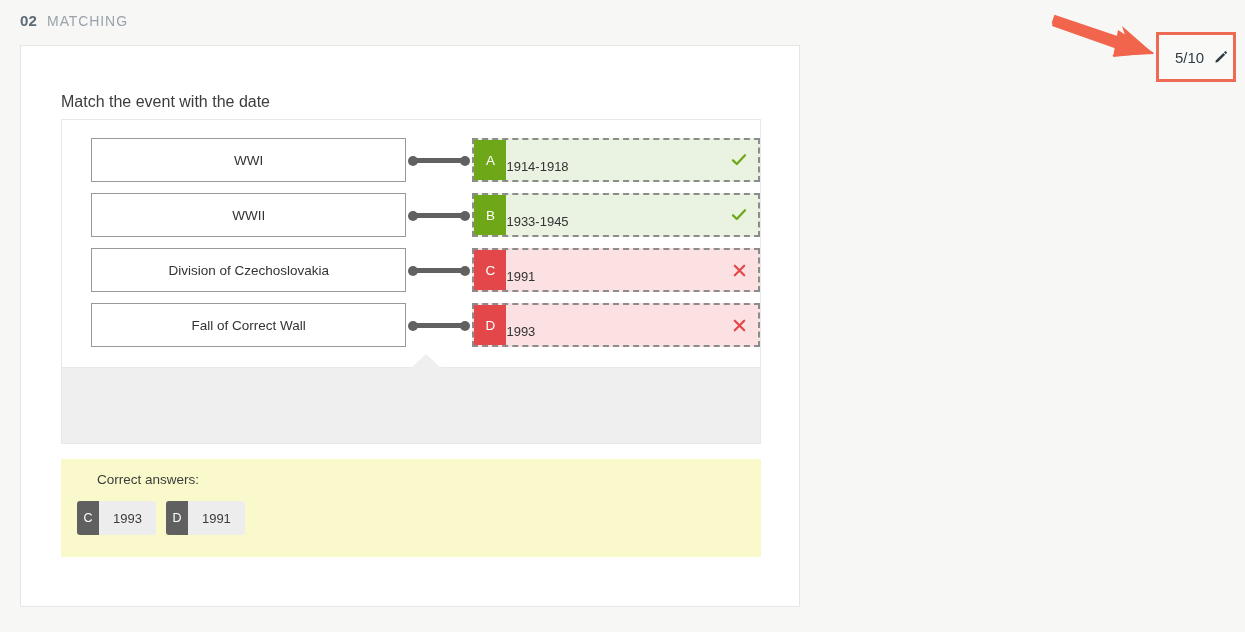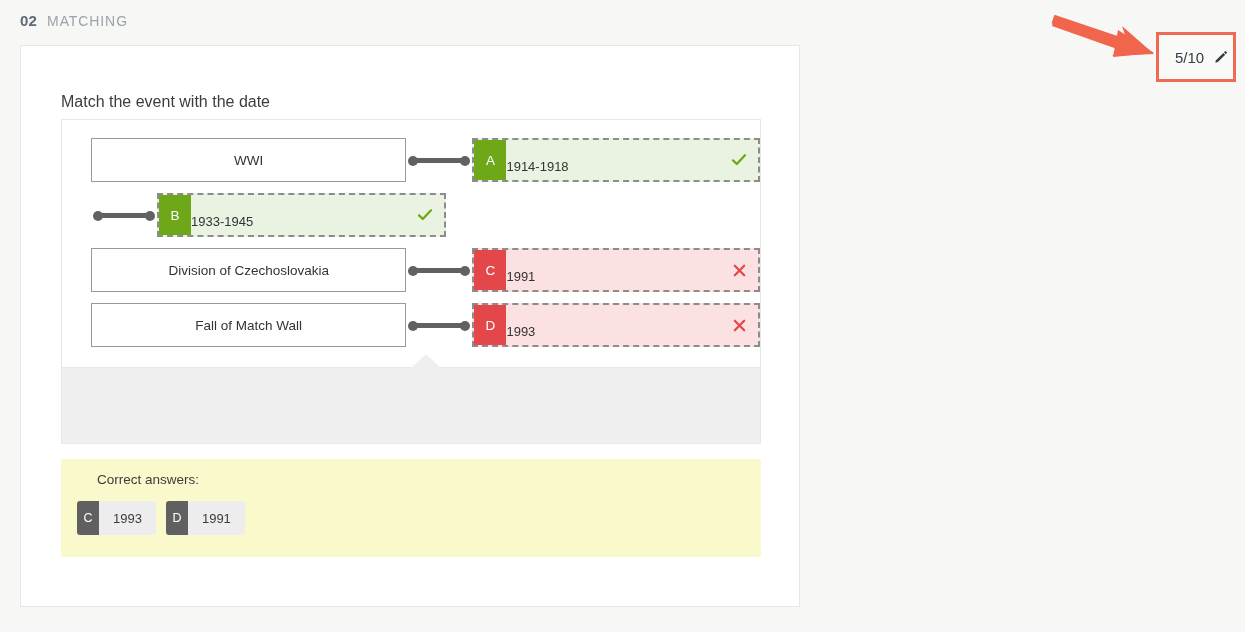--- a/index.html
+++ b/index.html
@@ -294,20 +294,21 @@
           <div class="answer-text">1914-1918</div>
           <div class="mark">
             <svg width="16" height="16" viewBox="0 0 16 16">
                 <path d="M2 8.4 L5.8 12 L14 3.3" stroke="#6ea818" stroke-width="2.3" fill="none" stroke-linecap="round" stroke-linejoin="round"></path>
               </svg>
           </div>
         </div>
       </div>
 
       <div class="match-row">
+        <div class="left-box">WWII</div>
         <div class="connector">
           <span class="dot l"></span>
           <span class="bar"></span>
           <span class="dot r"></span>
         </div>
         <div class="right-box correct">
           <div class="letter-badge correct">B</div>
           <div class="answer-text">1933-1945</div>
           <div class="mark">
             <svg width="16" height="16" viewBox="0 0 16 16">
@@ -329,21 +330,21 @@
           <div class="answer-text">1991</div>
           <div class="mark">
             <svg width="15" height="15" viewBox="0 0 16 16">
                 <path d="M3 3 L13 13 M13 3 L3 13" stroke="#e4474a" stroke-width="2.4" stroke-linecap="round"></path>
               </svg>
           </div>
         </div>
       </div>
 
       <div class="match-row">
-        <div class="left-box">Fall of Match Wall</div>
+        <div class="left-box">Fall of Correct Wall</div>
         <div class="connector">
           <span class="dot l"></span>
           <span class="bar"></span>
           <span class="dot r"></span>
         </div>
         <div class="right-box incorrect">
           <div class="letter-badge incorrect">D</div>
           <div class="answer-text">1993</div>
           <div class="mark">
             <svg width="15" height="15" viewBox="0 0 16 16">

